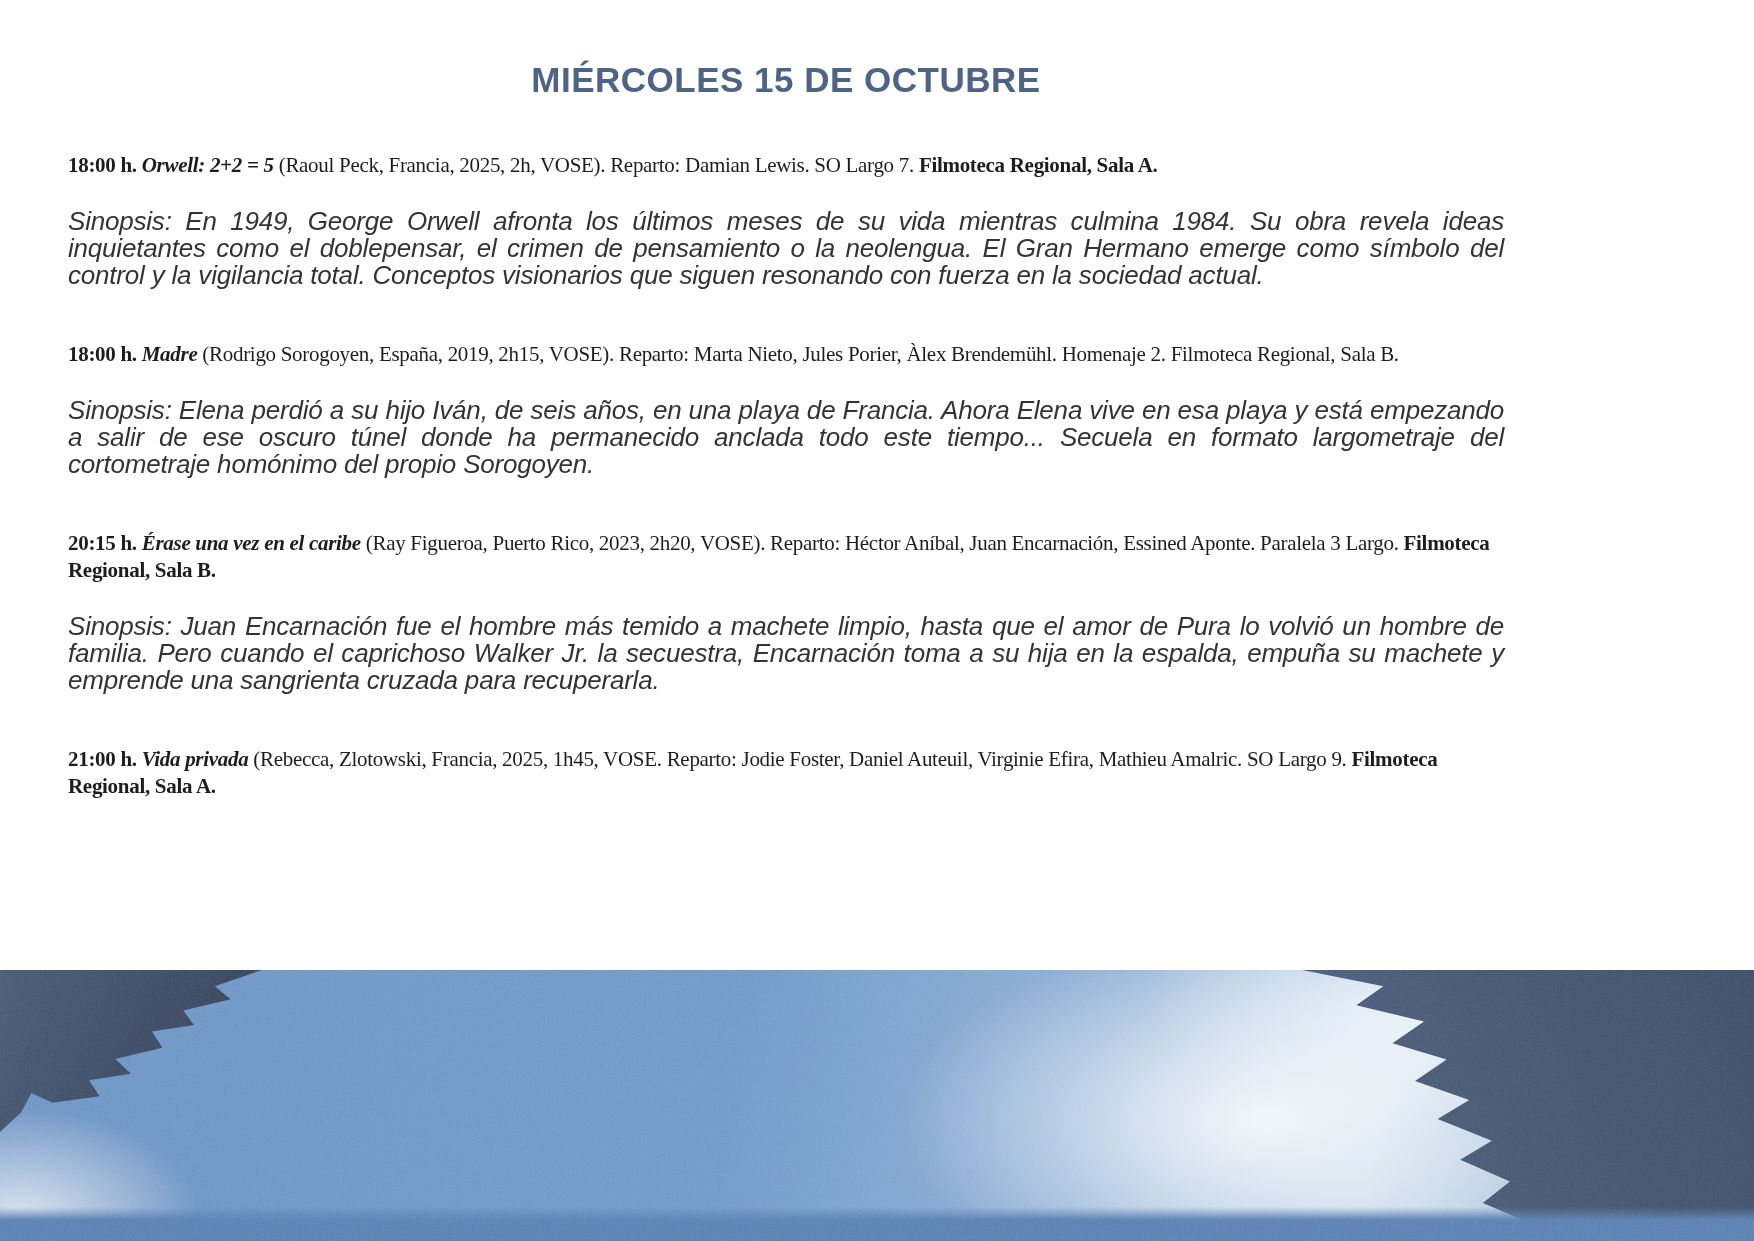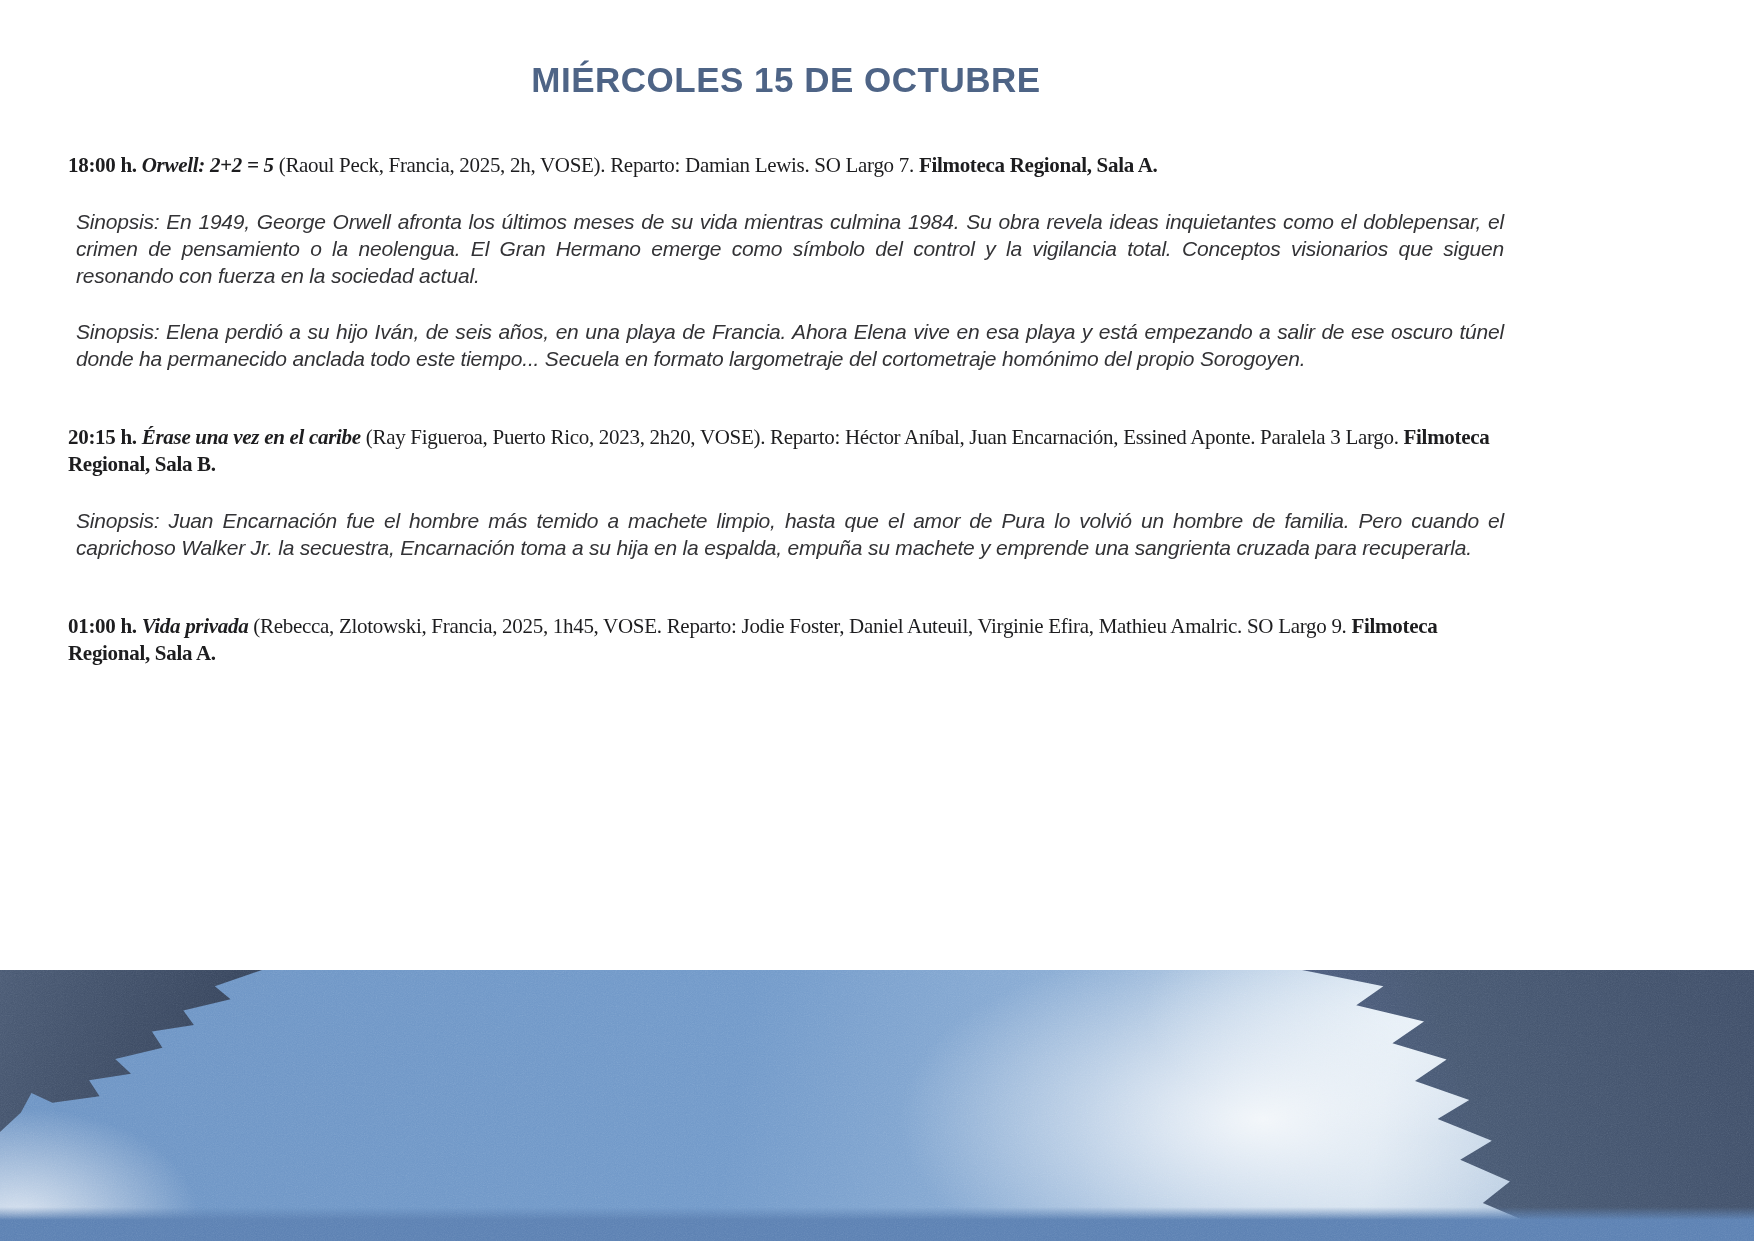--- a/index.html
+++ b/index.html
@@ -15,22 +15,22 @@
     font-size:35px;font-weight:700;letter-spacing:.5px;
     color:#4e6486;
   }
   .listing{
     margin:52px 0 0 0;
     font-size:21px;line-height:27px;letter-spacing:-.3px;color:#1d1d1f;font-family:Liberation Serif, serif;
   }
   .listing .b{font-weight:700;}
   .listing .bi{font-weight:700;font-style:italic;}
   .synopsis{
-    margin:29px 0 0 8px;
-    font-size:21px;line-height:27px;letter-spacing:-.2px;
+    margin:29px 0 0 0;
+    font-size:26px;line-height:27px;letter-spacing:-.2px;
     font-style:italic;color:#333336;
     text-align:justify;
   }
   .synopsis:last-of-type{text-align:left;}
   
   .footer-art{
     position:absolute;left:0;bottom:0;width:1754px;height:271px;
     overflow:hidden;
   }
   .sky{
@@ -70,32 +70,38 @@
     <h1 class="doc-title">MIÉRCOLES 15 DE OCTUBRE</h1>
 
     <p class="listing">
       <span class="b">18:00 h.</span>
       <span class="bi">Orwell: 2+2 = 5</span>
       <span>(Raoul Peck, Francia, 2025, 2h, VOSE). Reparto: Damian Lewis. SO Largo 7.</span>
       <span class="b">Filmoteca Regional, Sala A.</span>
     </p>
     <p class="synopsis">Sinopsis: En 1949, George Orwell afronta los últimos meses de su vida mientras culmina 1984. Su obra revela ideas inquietantes como el doblepensar, el crimen de pensamiento o la neolengua. El Gran Hermano emerge como símbolo del control y la vigilancia total. Conceptos visionarios que siguen resonando con fuerza en la sociedad actual.</p>
 
+    <p class="listing">
+      <span class="b">18:00 h.</span>
+      <span class="bi">Madre</span>
+      <span>(Rodrigo Sorogoyen, España, 2019, 2h15, VOSE). Reparto: Marta Nieto, Jules Porier, Àlex Brendemühl. Homenaje 2.</span>
+      <span>Filmoteca Regional, Sala B.</span>
+    </p>
     <p class="synopsis">Sinopsis: Elena perdió a su hijo Iván, de seis años, en una playa de Francia. Ahora Elena vive en esa playa y está empezando a salir de ese oscuro túnel donde ha permanecido anclada todo este tiempo... Secuela en formato largometraje del cortometraje homónimo del propio Sorogoyen.</p>
 
     <p class="listing">
       <span class="b">20:15 h.</span>
       <span class="bi">Érase una vez en el caribe</span>
       <span>(Ray Figueroa, Puerto Rico, 2023, 2h20, VOSE). Reparto: Héctor Aníbal, Juan Encarnación, Essined Aponte. Paralela 3 Largo.</span>
       <span class="b">Filmoteca Regional, Sala B.</span>
     </p>
     <p class="synopsis">Sinopsis: Juan Encarnación fue el hombre más temido a machete limpio, hasta que el amor de Pura lo volvió un hombre de familia. Pero cuando el caprichoso Walker Jr. la secuestra, Encarnación toma a su hija en la espalda, empuña su machete y emprende una sangrienta cruzada para recuperarla.</p>
 
     <p class="listing">
-      <span class="b">01:00 h.</span>
+      <span class="b">21:00 h.</span>
       <span class="bi">Vida privada</span>
       <span>(Rebecca, Zlotowski, Francia, 2025, 1h45, VOSE. Reparto: Jodie Foster, Daniel Auteuil, Virginie Efira, Mathieu Amalric. SO Largo 9.</span>
       <span class="b">Filmoteca Regional, Sala A.</span>
     </p>
 
   </div>
 
   <div class="footer-art">
     <div class="sky"></div>
     <div class="torn torn-left"></div>

